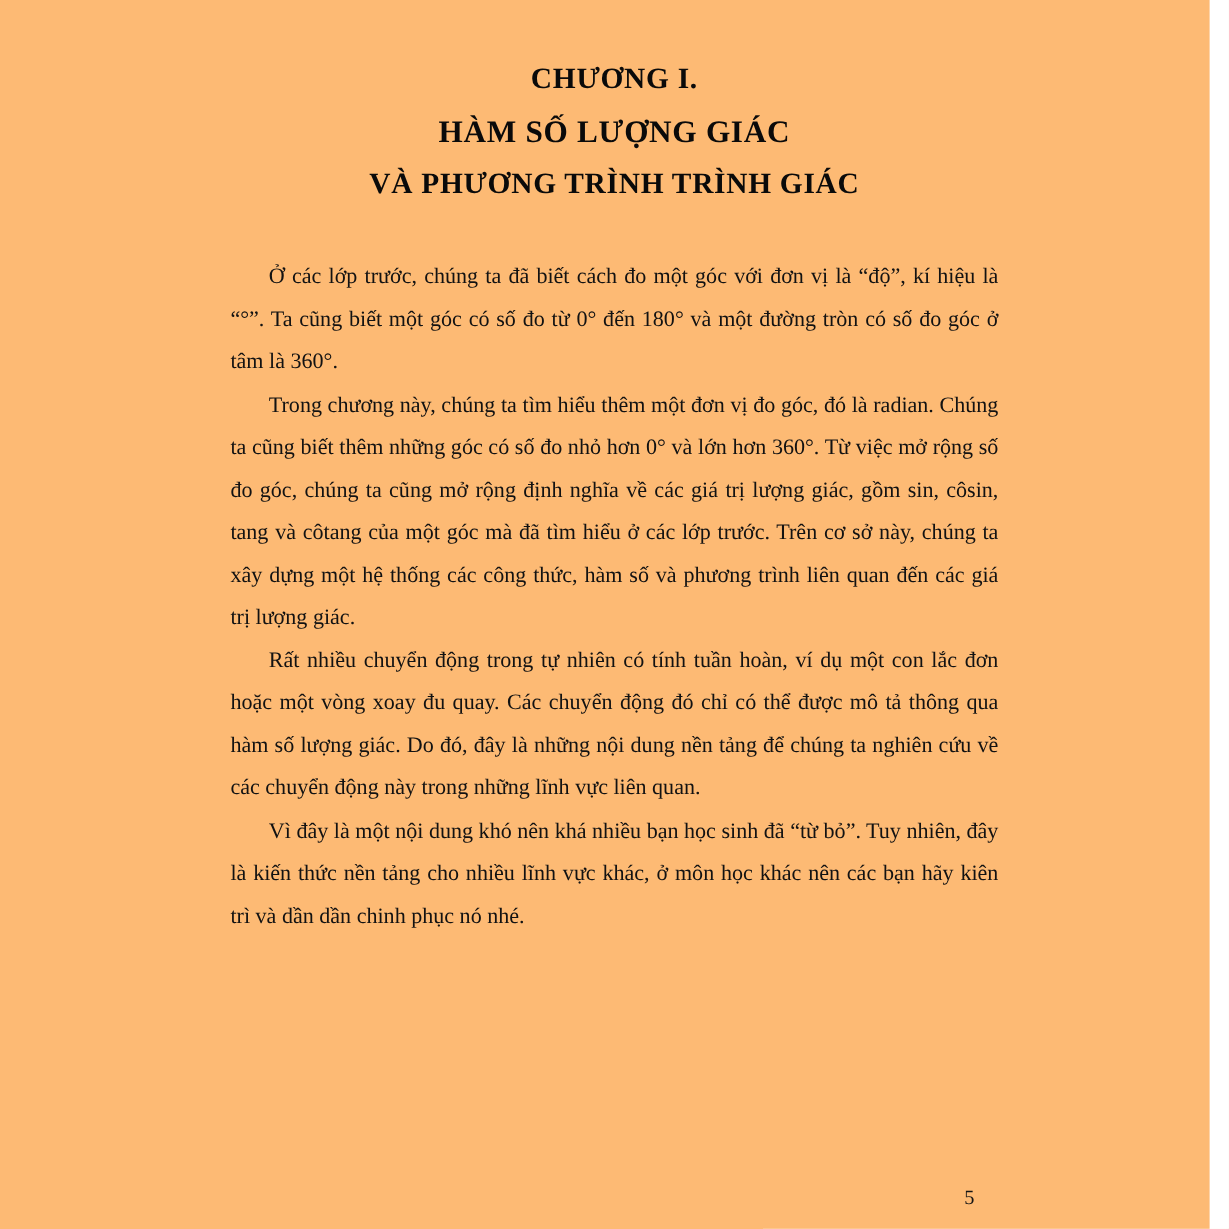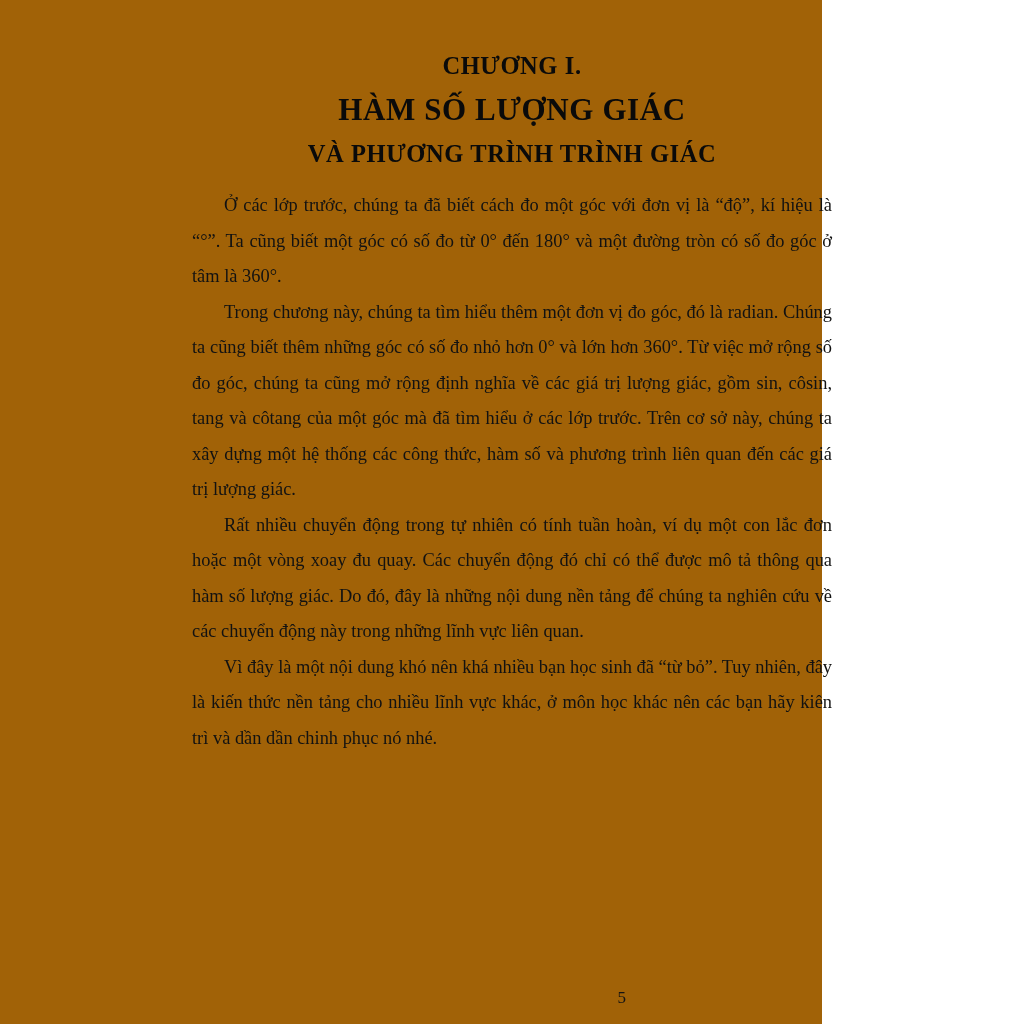--- a/index.html
+++ b/index.html
@@ -12,23 +12,23 @@
     height: 1024px;
     font-family: "Liberation Serif", "DejaVu Serif", serif;
     color: #101010;
     position: relative;
     overflow: hidden;
   }
   .page {
     position: absolute;
     left: 0;
     top: 0;
-    width: 822px;
+    width: 1008px;
     height: 1024px;
-    background: #a16207;
+    background: #fdba74;
   }
   .content {
     position: absolute;
     left: 192px;
     top: 44px;
     width: 640px;
   }
   .heading-block {
     text-align: center;
     margin: 0;
@@ -36,29 +36,29 @@
   .heading-line {
     font-weight: bold;
     letter-spacing: 0.6px;
     color: #0a0a0a;
   }
   .heading-1 {
     font-size: 24.5px;
     line-height: 44px;
   }
   .heading-2 {
-    font-size: 31px;
+    font-size: 26px;
     line-height: 44px;
   }
   .heading-3 {
     font-size: 24.5px;
     line-height: 44px;
   }
   .body-text {
-    margin-top: 12px;
+    margin-top: 37px;
   }
   .para {
     margin: 0;
     text-align: justify;
     text-justify: inter-word;
     font-size: 18.4px;
     line-height: 35.5px;
     text-indent: 32px;
     color: #121212;
   }

